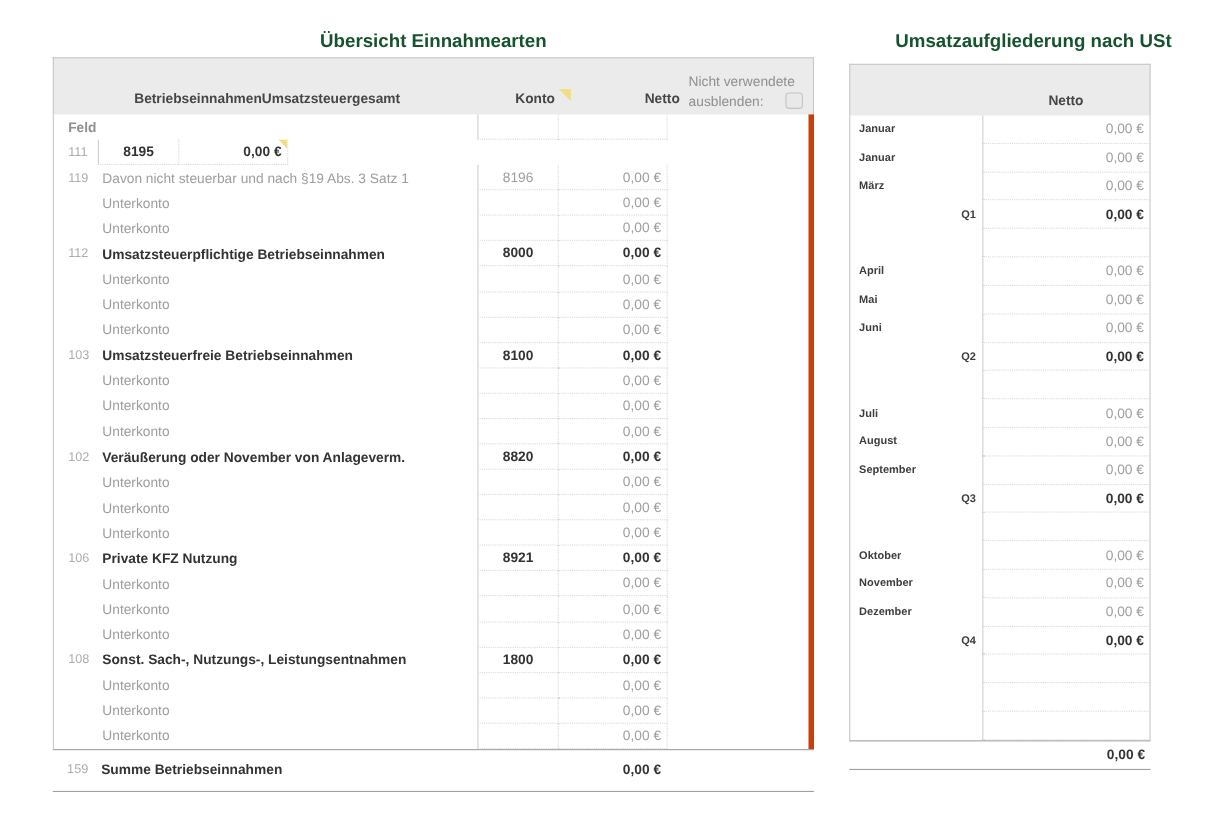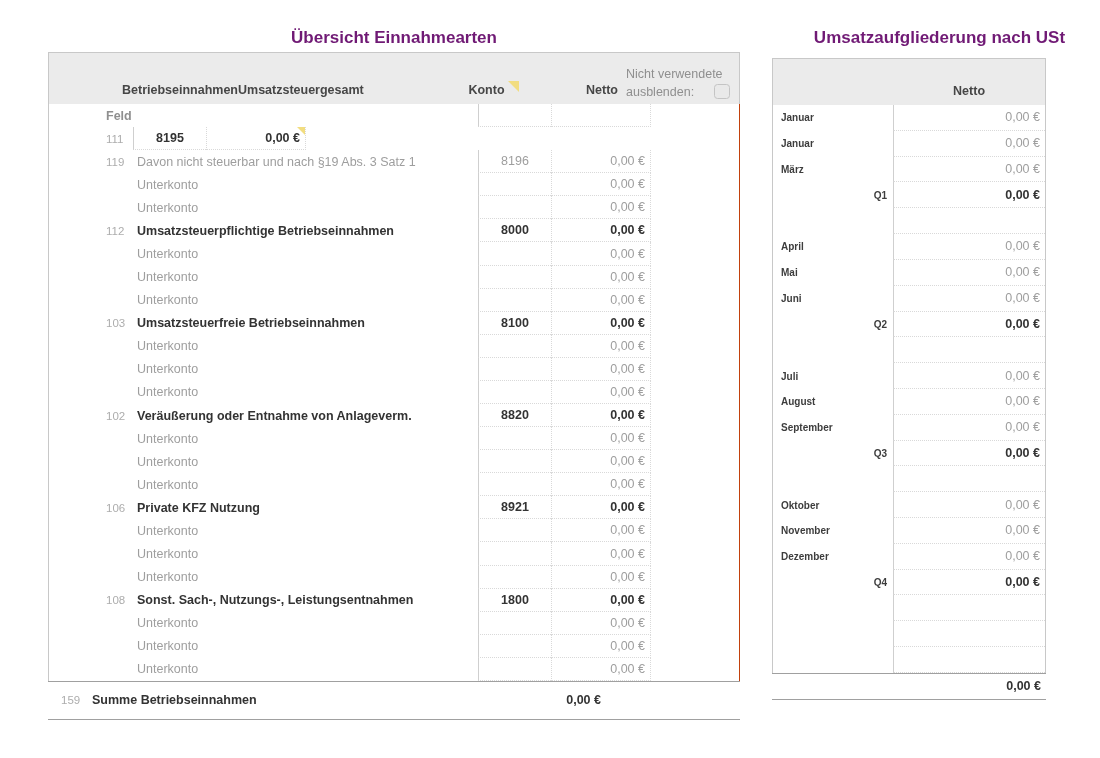--- a/index.html
+++ b/index.html
@@ -3,21 +3,21 @@
 <meta charset="utf-8">
 <style>
   * { margin:0; padding:0; box-sizing:border-box; }
   html,body { background:#ffffff; }
   .page {
     position:relative; width:1100px; height:758px; background:#ffffff;
     font-family:"Liberation Sans","DejaVu Sans",sans-serif; color:#333;
     overflow:hidden;
   }
   .sheet-title {
-    position:absolute; font-size:17px; font-weight:bold; color:#701a75;
+    position:absolute; font-size:17px; font-weight:bold; color:#14532d;
     text-align:center; white-space:nowrap;
   }
   #left-title  { left:48px;  top:28px; width:692px; }
   #right-title { left:772px; top:28px; width:335px; }
 
   
   .ltable { position:absolute; left:48px; top:52px; width:692px; }
   .lheader {
     display:flex; height:52px; background:#ebebeb;
     border:1px solid #c8c8c8; border-bottom:none;
@@ -29,21 +29,21 @@
   .h-netto { width:100px; text-align:right; padding-right:5px; font-weight:bold; }
   .h-rest  { flex:1; display:flex; flex-direction:column; align-items:flex-start;
              padding-left:3px; padding-bottom:5px; font-weight:normal; color:#8f8f8f; }
   .hk { position:relative; display:inline-block; }
   .h-rest .line2 { display:flex; align-items:center; margin-top:3px; }
   .checkbox {
     width:16px; height:15px; margin-left:20px; background:#e9e9e9;
     border:1px solid #c4c4c4; border-radius:3.5px;
   }
   .lbody {
-    border-left:1px solid #c8c8c8; border-right:1px solid #c2410c;padding-left:44px;
+    border-left:1px solid #c8c8c8; border-right:5px solid #c2410c;
   }
   .lrow { display:flex; height:23.08px; align-items:stretch; font-size:12.5px; }
   .cell { display:flex; align-items:center; overflow:hidden; white-space:nowrap; }
   .c-num   { width:40px; padding-left:13px; color:#adadad; font-size:11.5px; }
   .c-desc  { width:345px; padding-left:4px; }
   .c-konto { width:73px; justify-content:center;
              border-left:1px solid #cfcfcf; border-bottom:1px dotted #d9d9d9; }
   .c-netto { width:100px; justify-content:flex-end; padding-right:5px; position:relative;
              border-left:1px dotted #d9d9d9; border-right:1px dotted #d9d9d9;
              border-bottom:1px dotted #d9d9d9; }
@@ -257,21 +257,21 @@
           <div class="cell c-konto"></div>
           <div class="cell c-netto">
 
             <span class="val">0,00 €</span>
           </div>
           <div class="cell c-rest"></div>
         </div>
 
         <div class="lrow main">
           <div class="cell c-num">102</div>
-          <div class="cell c-desc">Veräußerung oder Entnahme von Anlageverm.</div>
+          <div class="cell c-desc">Veräußerung oder November von Anlageverm.</div>
           <div class="cell c-konto">8820</div>
           <div class="cell c-netto">
 
             <span class="val">0,00 €</span>
           </div>
           <div class="cell c-rest"></div>
         </div>
 
         <div class="lrow sub">
           <div class="cell c-num"></div>

